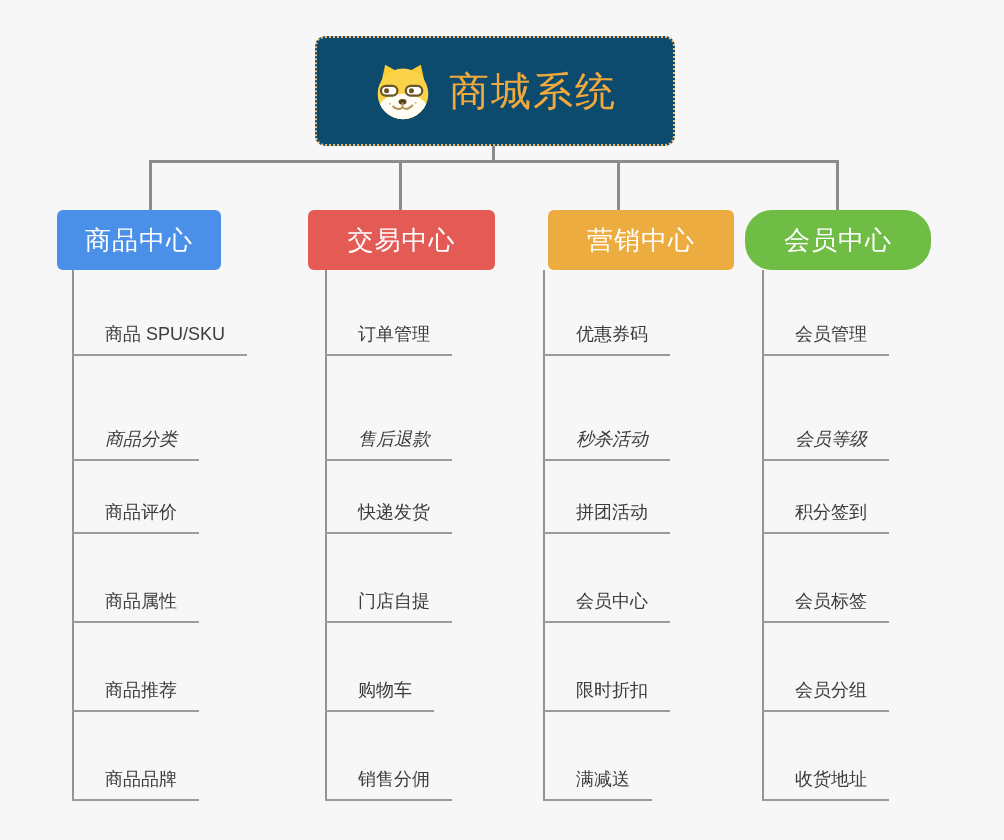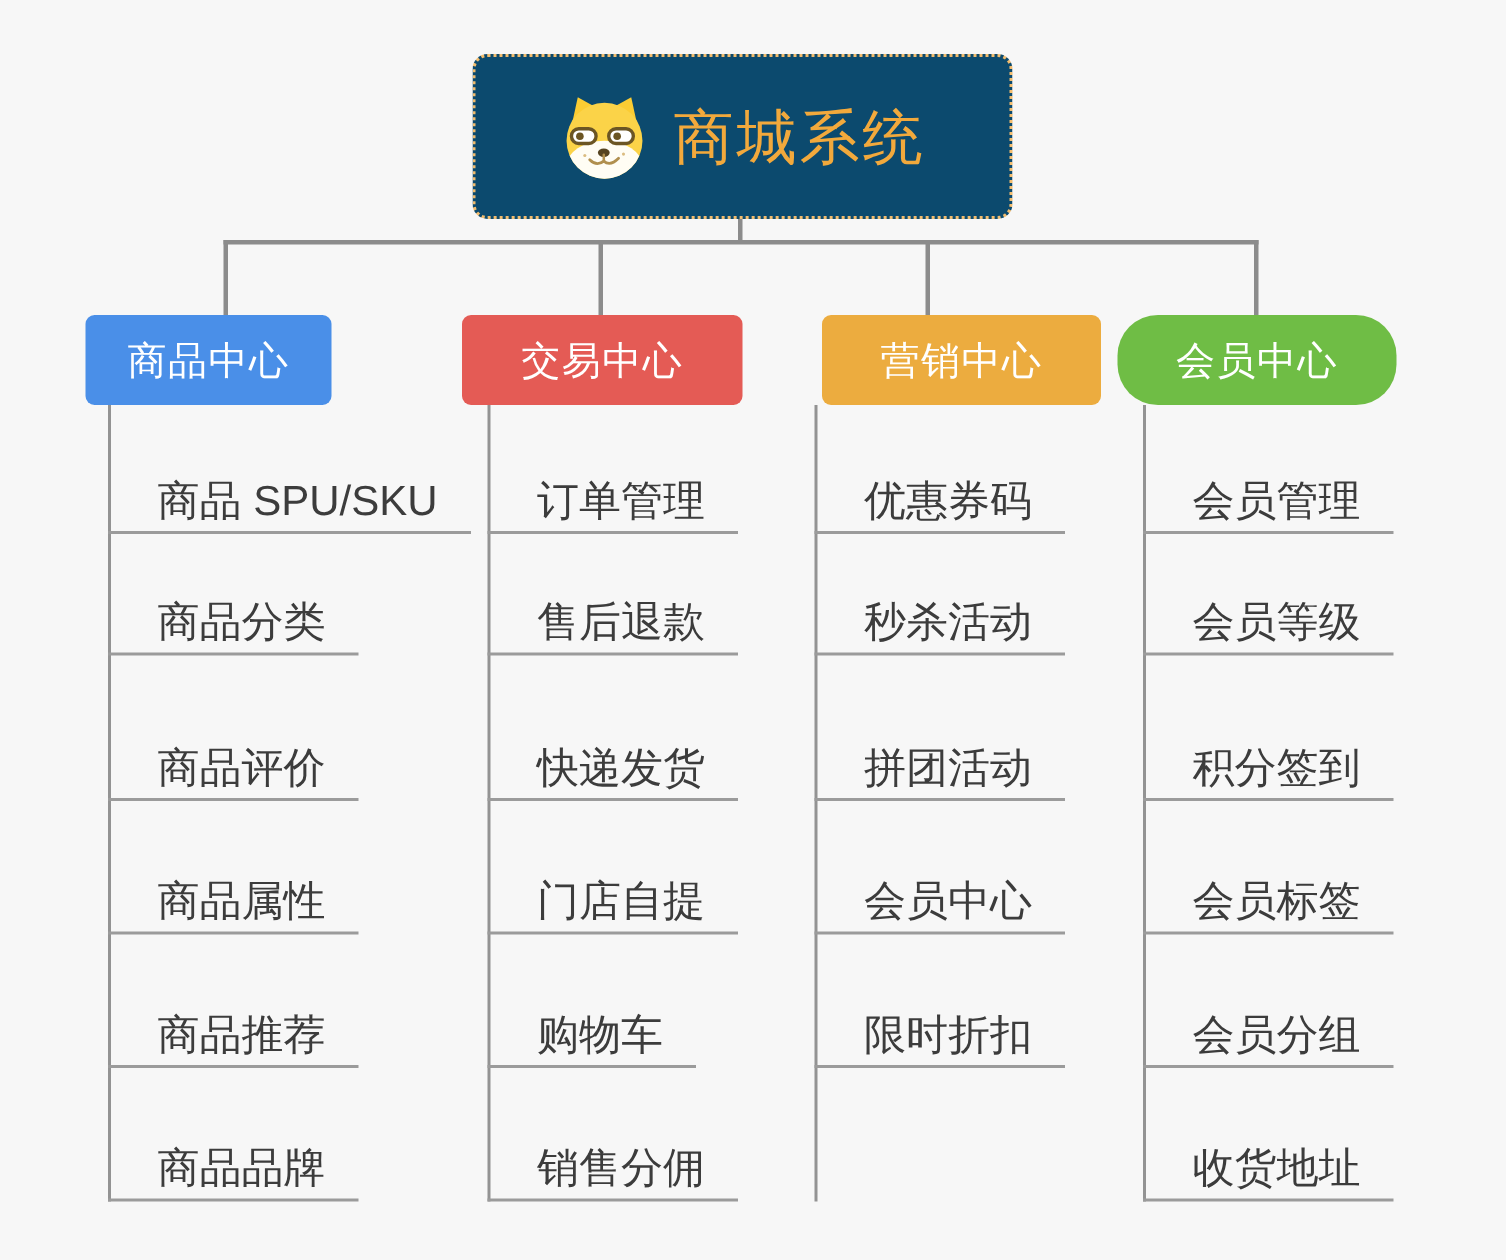--- a/index.html
+++ b/index.html
@@ -46,26 +46,26 @@
   .leaf-col { position: absolute; top: 270px; width: 250px; height: 540px; }
   .leaf-col-0 { left: 72px; }
   .leaf-col-1 { left: 325px; }
   .leaf-col-2 { left: 543px; }
   .leaf-col-3 { left: 762px; }
   .trunk {
     position: absolute; left: 0; top: 0; width: 2px; height: 531px; background: #939393;
   }
   .leaf {
     position: absolute; left: 0;
-    font-size: 28px; line-height: 26px; color: #3C3C3C;
+    font-size: 18px; line-height: 26px; color: #3C3C3C;
     padding: 0 22px 7px 33px;
     border-bottom: 2px solid #9B9B9B;
     white-space: nowrap; cursor: pointer;
   }
-  .row-0 { top: 51px; }  .row-1 { top: 132px; } .row-2 { top: 229px; }
+  .row-0 { top: 51px; }  .row-1 { top: 156px; font-style: italic; } .row-2 { top: 229px; }
   .row-3 { top: 318px; } .row-4 { top: 407px; } .row-5 { top: 496px; }
 </style>
 </head>
 <body>
 
 <div class="canvas">
 
   <div class="root-node">
     <svg width="60" height="60" viewBox="0 0 64 64">
       <defs>
@@ -122,20 +122,21 @@
     <div class="leaf row-5">销售分佣</div>
   </div>
 
   <div class="leaf-col leaf-col-2">
     <div class="trunk"></div>
     <div class="leaf row-0">优惠券码</div>
     <div class="leaf row-1">秒杀活动</div>
     <div class="leaf row-2">拼团活动</div>
     <div class="leaf row-3">会员中心</div>
     <div class="leaf row-4">限时折扣</div>
+    <div class="leaf row-5">满减送</div>
   </div>
 
   <div class="leaf-col leaf-col-3">
     <div class="trunk"></div>
     <div class="leaf row-0">会员管理</div>
     <div class="leaf row-1">会员等级</div>
     <div class="leaf row-2">积分签到</div>
     <div class="leaf row-3">会员标签</div>
     <div class="leaf row-4">会员分组</div>
     <div class="leaf row-5">收货地址</div>

